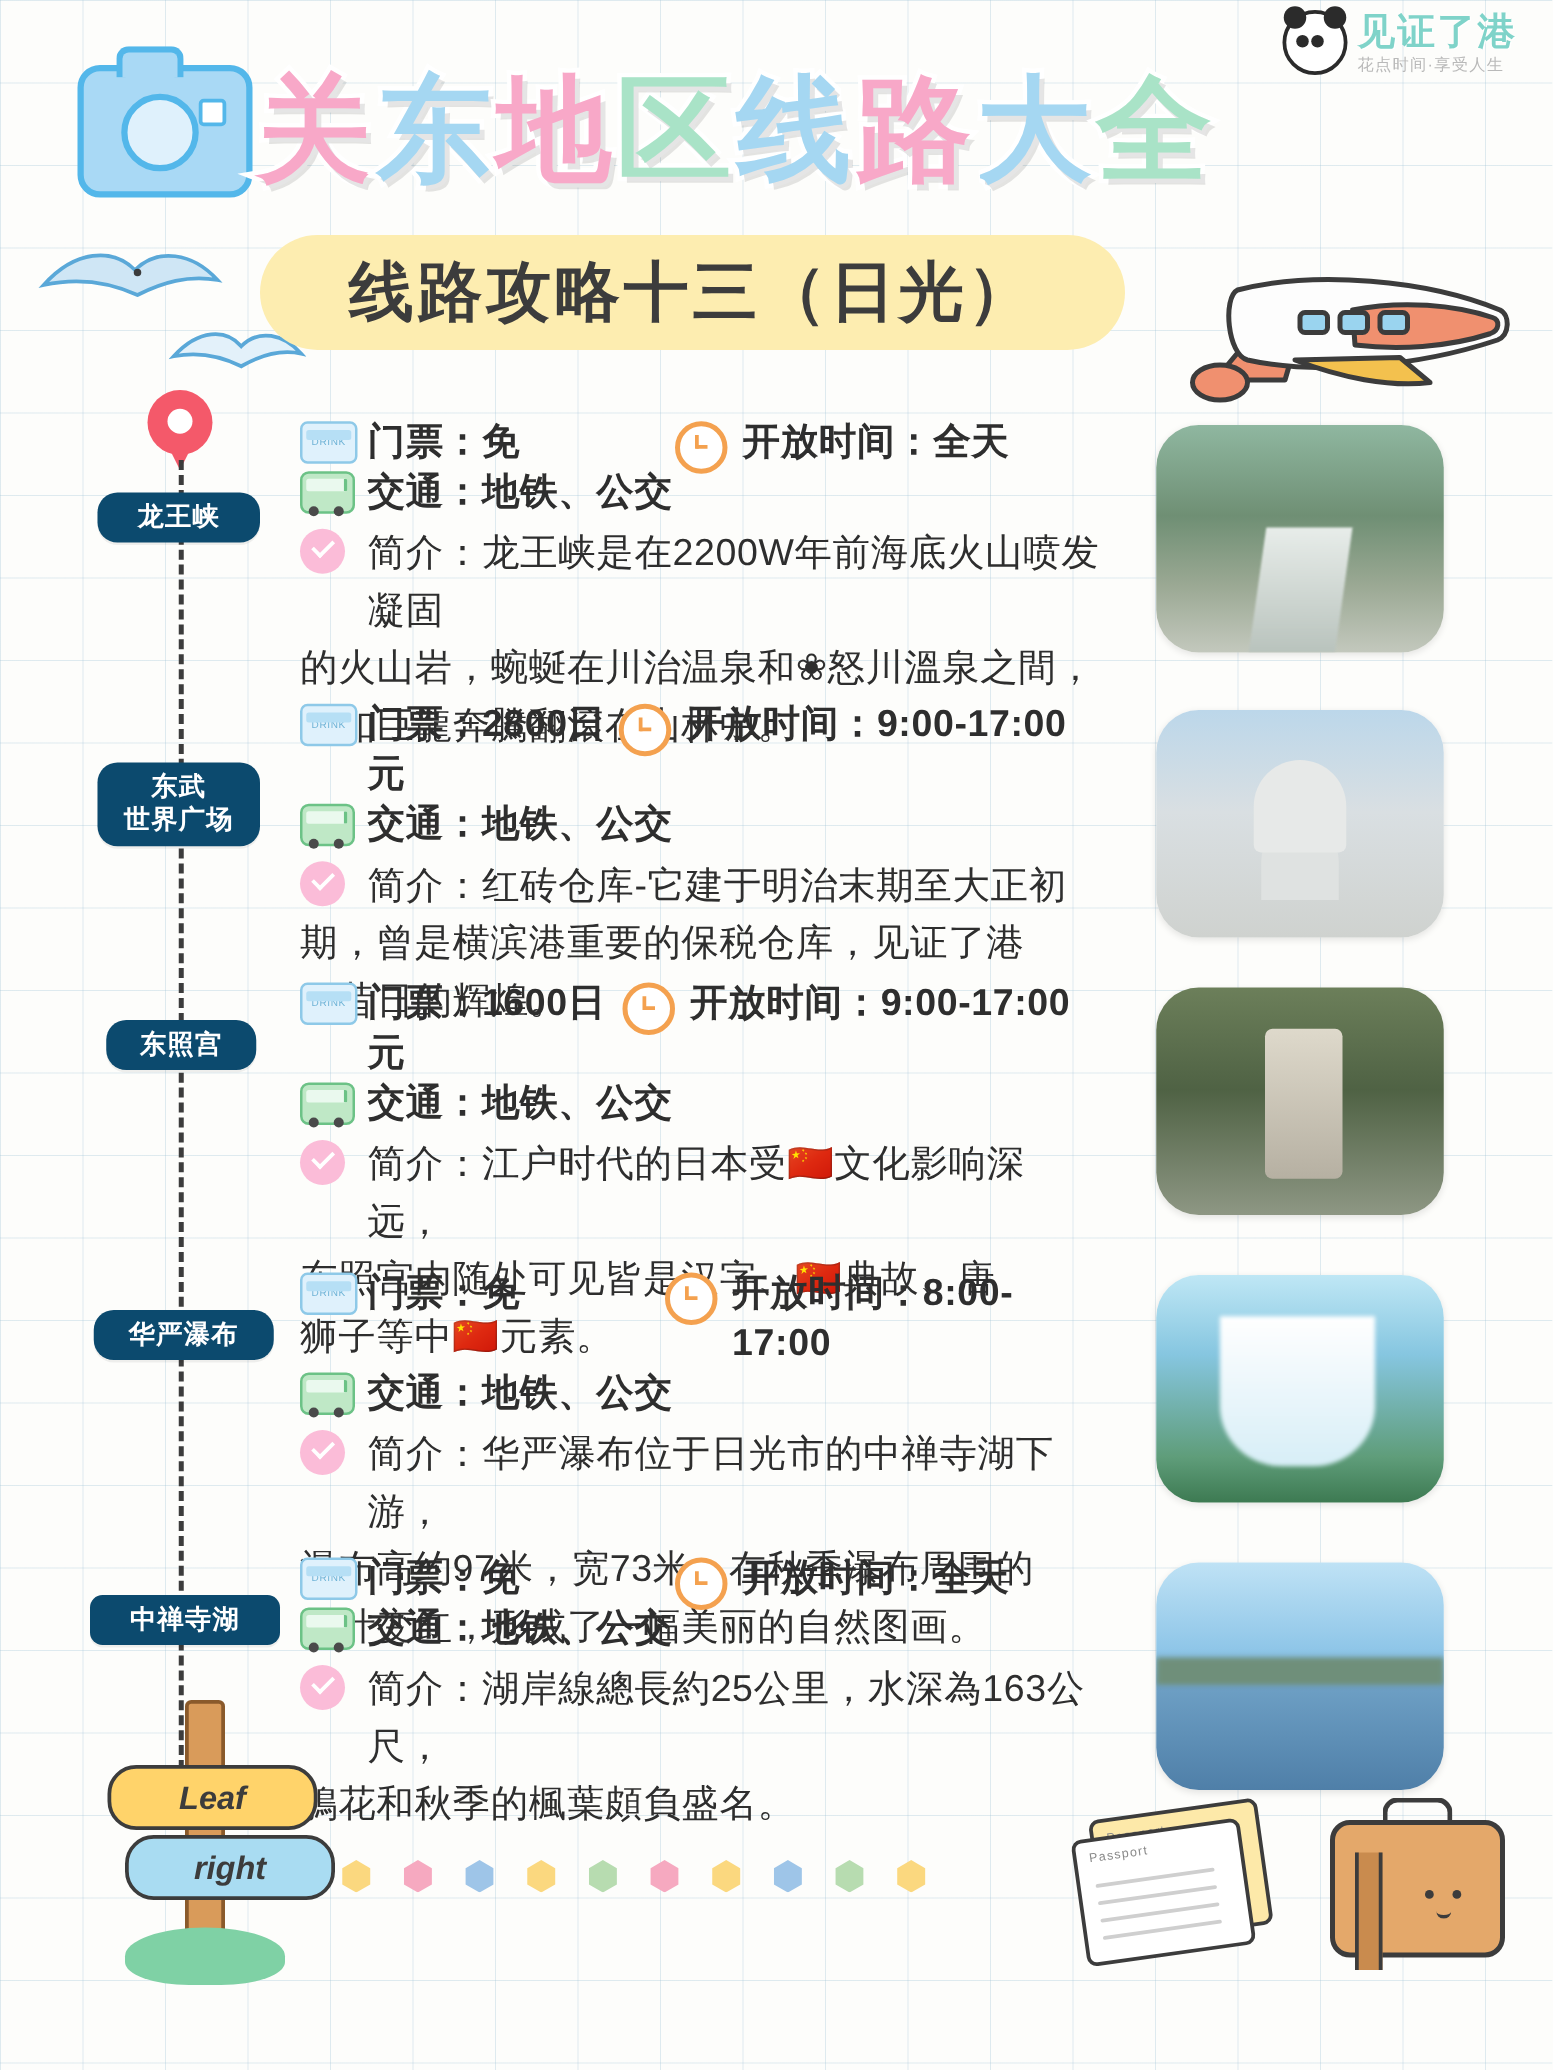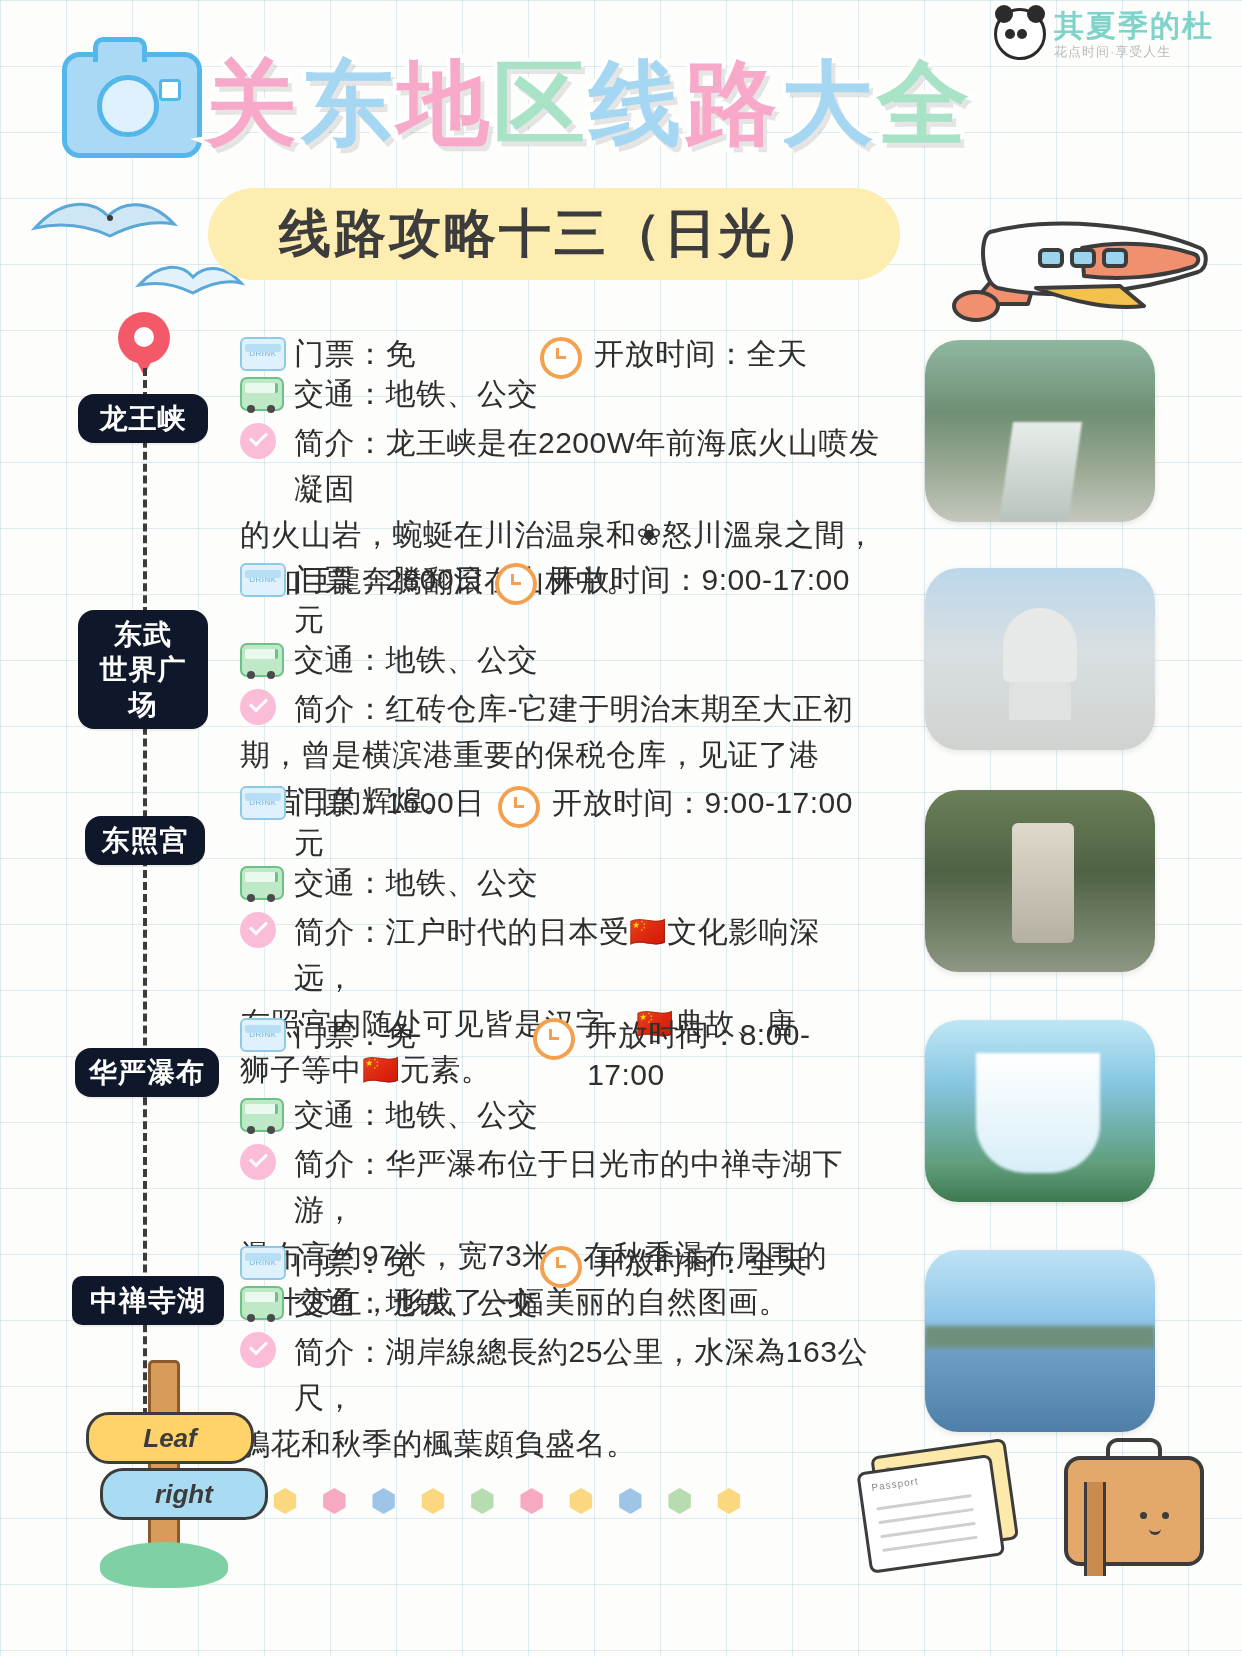--- a/index.html
+++ b/index.html
@@ -207,24 +207,24 @@
     position: absolute;
     left: 14px; top: 40px;
     width: 0; height: 0;
     border-left: 12px solid transparent;
     border-right: 12px solid transparent;
     border-top: 24px solid #f4596a;
   }
 
   .stop-label {
     position: absolute;
-    background: #0f172a;
+    background: #0c4a6e;
     color: #fff;
     border-radius: 16px;
-    font-size: 28px;
+    font-size: 21px;
     font-weight: bold;
     text-align: center;
     padding: 7px 12px;
     letter-spacing: 1px;
     line-height: 1.25;
     box-shadow: 0 2px 0 rgba(0,0,0,0.06);
   }
 
   
   .entry { position: absolute; }
@@ -321,20 +321,21 @@
     left: 13px; top: 15px;
     width: 9px; height: 3px;
     background: #f4a14f;
   }
 
   .txt-line {
     font-size: 30px;
     color: #2e2e2e;
     line-height: 40px;
     letter-spacing: 0.5px;
+    font-weight: bold;
   }
   .desc {
     font-size: 30px;
     color: #2e2e2e;
     line-height: 46px;
     letter-spacing: 0.5px;
   }
   .two-col {
     display: flex;
     align-items: flex-start;
@@ -532,21 +533,21 @@
 
 <div class="grid-bg"></div>
 
 <div class="page">
 
   <div class="brand">
     <div class="panda">
       <div class="eyes"><i></i><i></i></div>
     </div>
     <div class="brand-text">
-      <div class="brand-name">其夏季的杜</div>
+      <div class="brand-name">见证了港</div>
       <div class="brand-sub">花点时间·享受人生</div>
     </div>
   </div>
 
   <div class="camera">
     <div class="lens"></div>
     <div class="flash"></div>
   </div>
 
   <div class="main-title">

